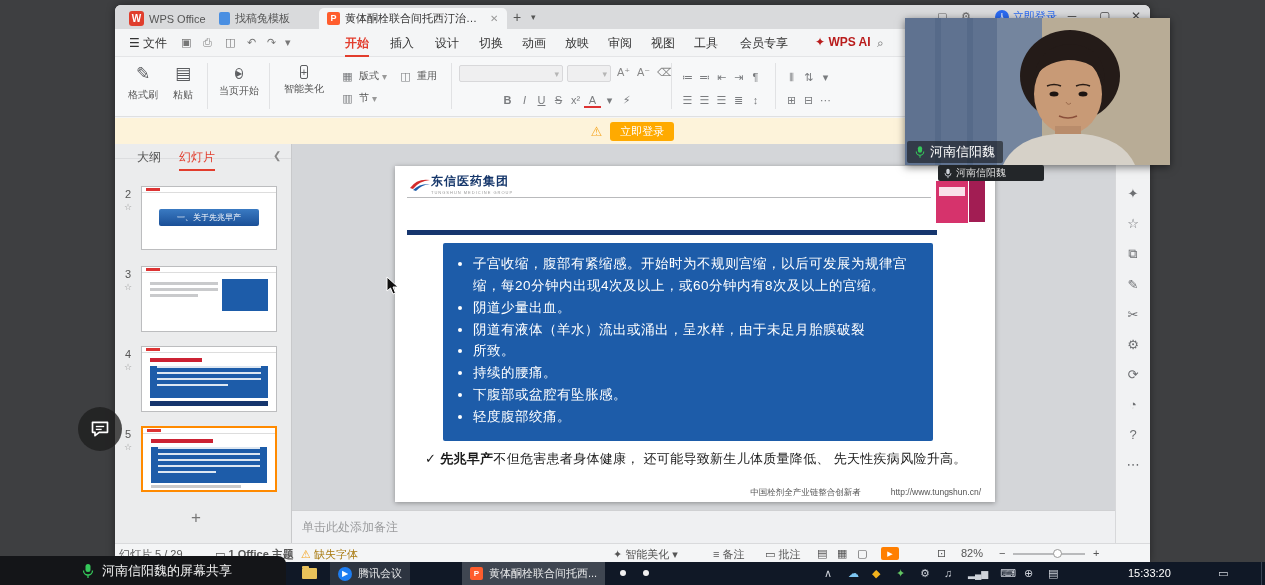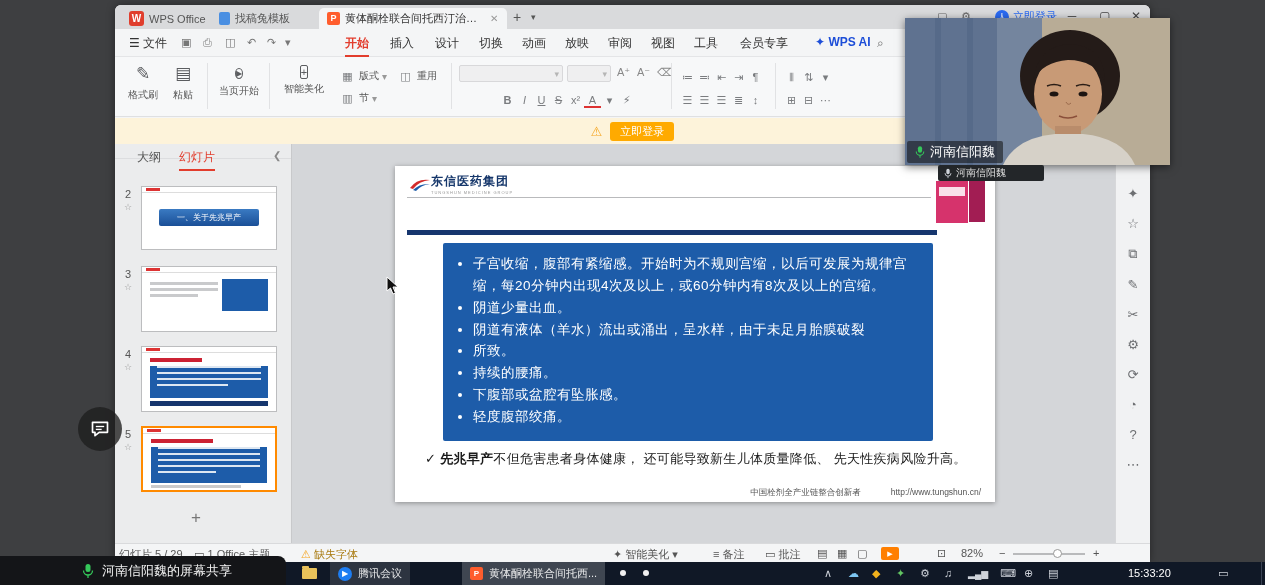--- a/index.html
+++ b/index.html
@@ -164,21 +164,21 @@
     <div class="abs mitem active" style="left:230px;">开始</div>
     <div class="abs mitem" style="left:275px;">插入</div>
     <div class="abs mitem" style="left:320px;text-align:center;">设计</div>
     <div class="abs mitem" style="left:364px;">切换</div>
     <div class="abs mitem" style="left:407px;">动画</div>
     <div class="abs mitem" style="left:450px;">放映</div>
     <div class="abs mitem" style="left:493px;">审阅</div>
     <div class="abs mitem" style="left:536px;">视图</div>
     <div class="abs mitem" style="left:579px;">工具</div>
     <div class="abs mitem" style="left:625px;">会员专享</div>
-    <div class="abs mitem" style="left:700px;color:#1d4ed8;font-weight:bold;">✦ <span>WPS AI</span></div>
+    <div class="abs mitem" style="left:700px;color:#b91c1c;font-weight:bold;">✦ <span>WPS AI</span></div>
     <div class="abs qicon" style="left:762px;font-size:12px;">⌕</div>
   </div>
 
   <div class="abs ribbon">
     <div class="abs bigbtn" style="left:6px;">
       <span class="ic">✎</span>
       <span class="lb">格式刷</span>
     </div>
     <div class="abs bigbtn" style="left:46px;">
       <span class="ic">▤</span>
@@ -339,38 +339,41 @@
     </div>
 
     <div class="vscroll">
       <div style="margin-top:1px;">▲</div>
       <div class="vthumb"></div>
       <div style="position:absolute;bottom:1px;left:0;right:0;">▼</div>
     </div>
     <div class="navchev" style="top:368px;">∧</div>
     <div class="navchev" style="top:380px;">∨</div>
 
+    <div class="notesbar">
+      <div class="abs notesph">单击此处添加备注</div>
+    </div>
 
     <div class="rightstrip">
       <span class="rsic">✦</span>
       <span class="rsic">☆</span>
       <span class="rsic">⧉</span>
       <span class="rsic">✎</span>
       <span class="rsic">✂</span>
       <span class="rsic">⚙</span>
       <span class="rsic">⟳</span>
       <span class="rsic">◔</span>
       <span class="rsic">?</span>
       <span class="rsic">⋯</span>
     </div>
   </div>
 
   <div class="abs statusbar">
     <div class="abs sb" style="left:4px;">幻灯片 5 / 29</div>
-    <div class="abs sb" style="left:79px;">▭ <span>1.Office 主题</span></div>
+    <div class="abs sb" style="left:100px;font-weight:bold;">▭ <span>1.Office 主题</span></div>
     <div class="abs sb" style="left:186px;color:#a97b12;"><span style="color:#f5a623;">⚠</span> <span>缺失字体</span></div>
     <div class="abs sb" style="left:498px;">✦ <span>智能美化</span> ▾</div>
     <div class="abs sb" style="left:598px;">≡ <span>备注</span></div>
     <div class="abs sb" style="left:650px;">▭ <span>批注</span></div>
     <div class="abs sb" style="left:702px;">▤</div>
     <div class="abs sb" style="left:722px;">▦</div>
     <div class="abs sb" style="left:742px;">▢</div>
     <div class="abs playbtn" style="left:766px;">▶</div>
     <div class="abs sb" style="left:822px;">⊡</div>
     <div class="abs sb" style="left:846px;">82%</div>

